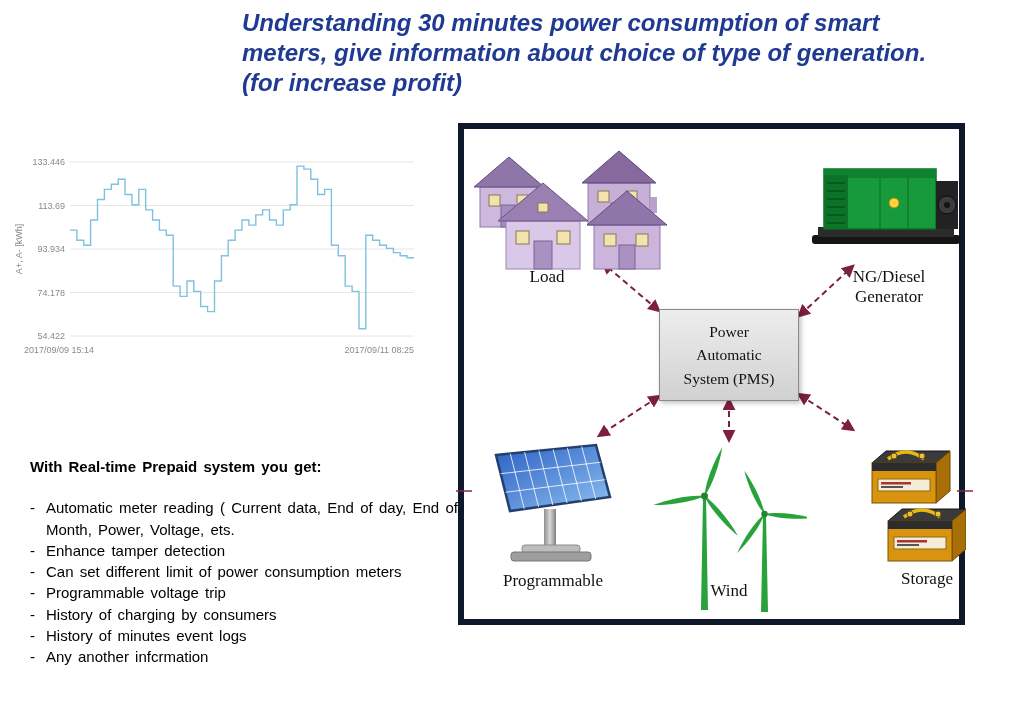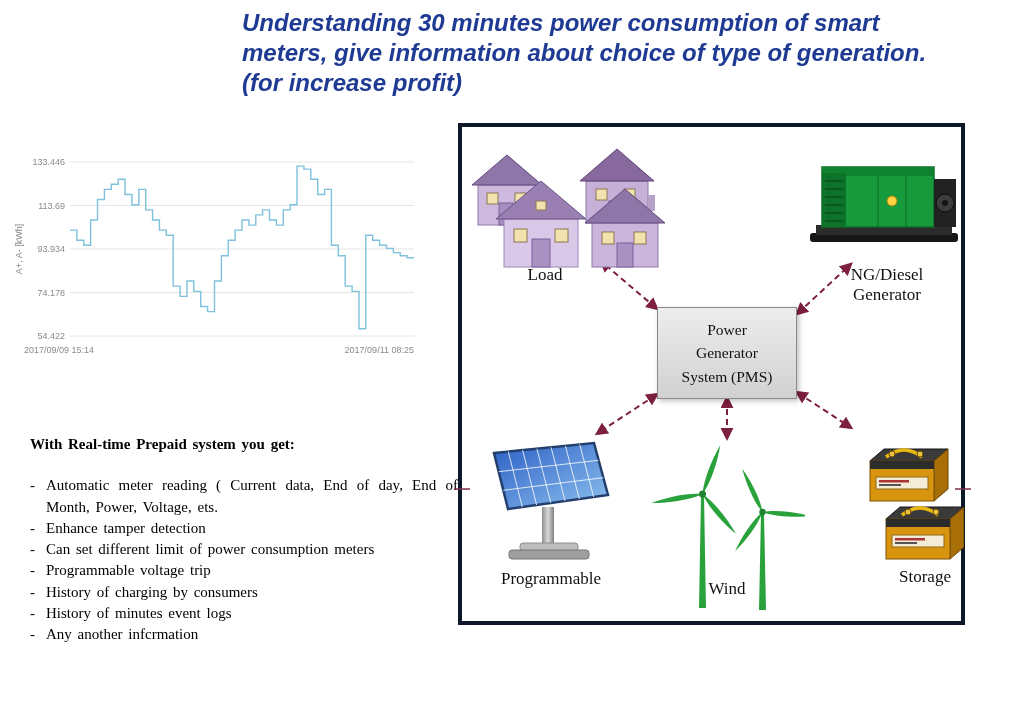--- a/index.html
+++ b/index.html
@@ -9,31 +9,31 @@
 
   
   .title { position:absolute; left:242px; top:8px; width:776px;
            font-size:24px; font-weight:bold; color:#1f3a93; line-height:1.26;font-style:italic; }
 
   
   .chart { position:absolute; left:10px; top:146px; width:430px; height:218px; }
   .chart svg { display:block; }
 
   
-  .features { position:absolute; left:30px; top:434px; width:428px; font-size:15px;
-              line-height:1.42; word-spacing:2px;font-family:Liberation Serif, serif; }
+  .features { position:absolute; left:30px; top:456px; width:428px; font-size:15px;
+              line-height:1.42; word-spacing:2px; }
   .features-heading { font-weight:bold; margin-bottom:20px; }
   .features ul { list-style:none; }
   .features li { display:flex; }
   .features .dash { width:16px; flex:none; }
   .features li span.txt { flex:1; text-align:justify; }
 
   
   .diagram { position:absolute; left:458px; top:123px; width:507px; height:502px;
-             border:4px solid #0f172a; background:#fff; }
+             border:6px solid #0f172a; background:#fff; }
   .arrows { position:absolute; left:0; top:0; overflow:visible; }
   .node { position:absolute; }
   .nlabel { position:absolute; font-family:"Liberation Serif", serif; font-size:17px;
             color:#111; text-align:center; line-height:1.15; }
   .pms { position:absolute; left:195px; top:180px; width:140px; height:92px;
          background:linear-gradient(#ededed,#d1d1d1); border:1px solid #8a8a8a;
          box-shadow:2px 2px 5px rgba(0,0,0,.25);
          display:flex; flex-direction:column; justify-content:center; align-items:center;
          font-family:"Liberation Serif", serif; font-size:15.5px; line-height:1.5; color:#111;
          text-align:center; }
@@ -176,21 +176,21 @@
       <line x1="98" y1="31" x2="98" y2="82" stroke="#0b6b26"></line>
       <circle cx="84" cy="56" r="5" fill="#ffd23f" stroke="#a8860a"></circle>
       <rect x="126" y="34" width="22" height="48" fill="#222"></rect>
       <circle cx="137" cy="58" r="9" fill="#3c3c3c" stroke="#0d0d0d"></circle>
       <circle cx="137" cy="58" r="3" fill="#141414"></circle>
     </svg>
     <div class="nlabel" style="left:360px;top:138px;width:130px">NG/Diesel Generator</div>
 
     <div class="pms">
       <div>Power</div>
-      <div>Generator</div>
+      <div>Automatic</div>
       <div>System (PMS)</div>
     </div>
 
     <svg class="node" style="left:20px;top:312px" width="138" height="128" viewBox="0 0 138 128">
       <defs>
         <linearGradient id="pvg" x1="0" y1="0" x2="1" y2="1">
           <stop offset="0" stop-color="#2b5fc4"></stop>
             <stop offset="1" stop-color="#8ec1ef"></stop>
         </linearGradient>
         <linearGradient id="poleg" x1="0" y1="0" x2="1" y2="0">

